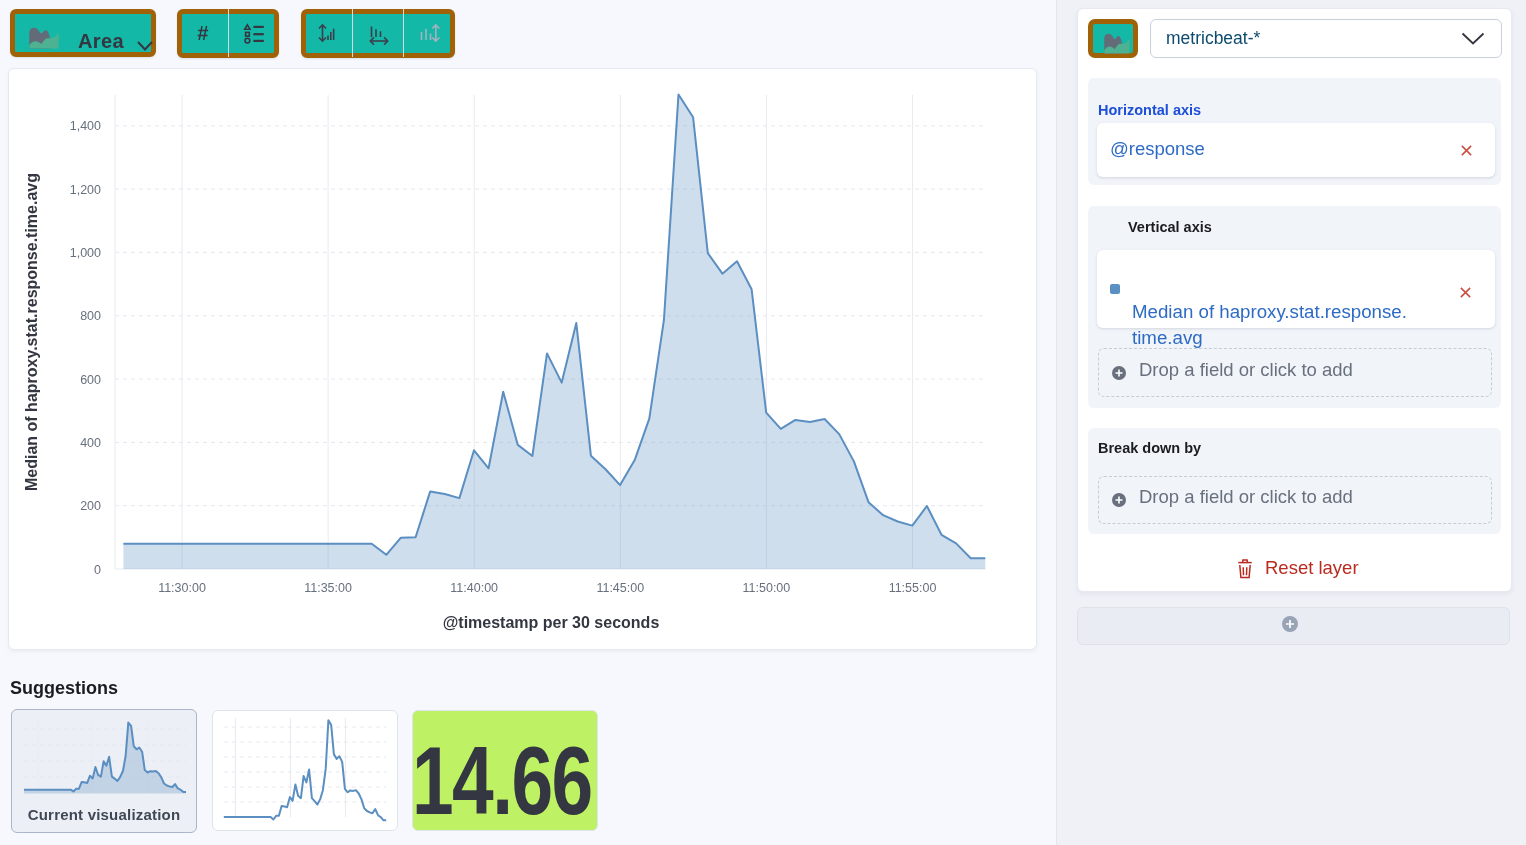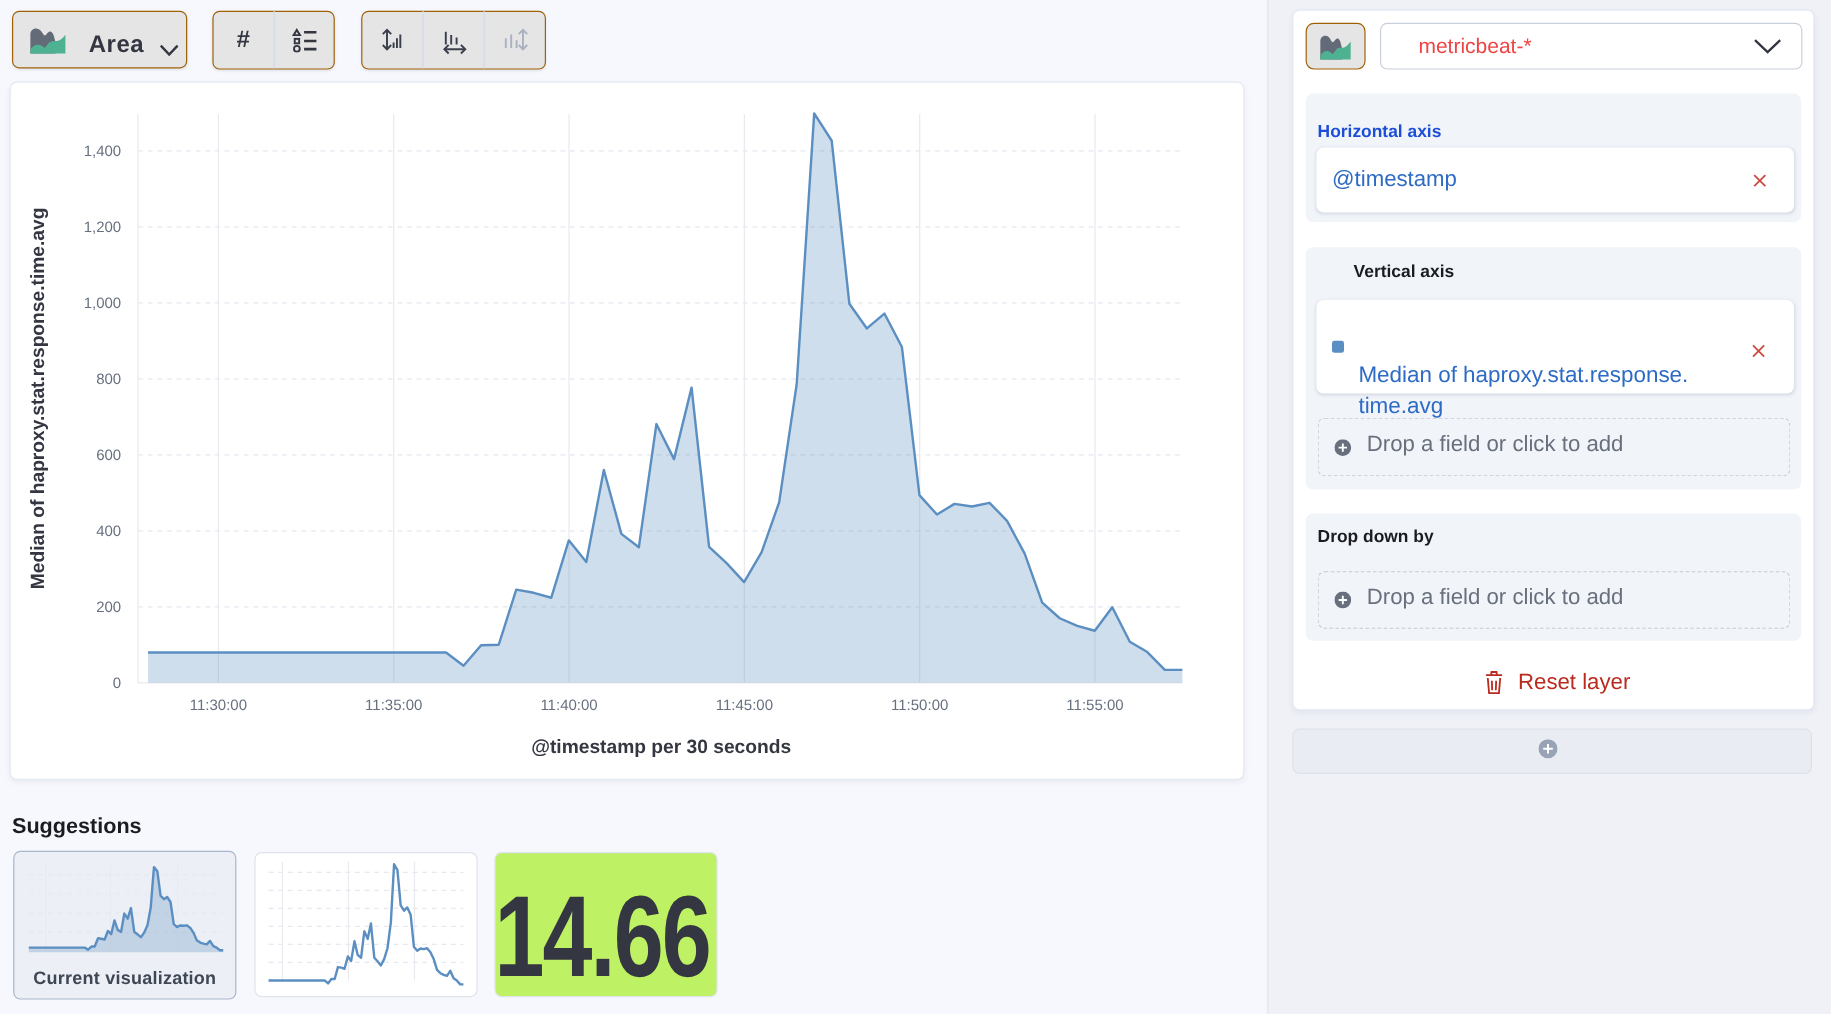--- a/index.html
+++ b/index.html
@@ -1,17 +1,17 @@
 <!DOCTYPE html>
 <html><head><meta charset="utf-8"><style>
 * { margin:0; padding:0; box-sizing:border-box; }
 html,body { width:1526px; height:845px; overflow:hidden; }
 body { font-family:"Liberation Sans", sans-serif; background:#f7f8fd; position:relative; }
 .abs { position:absolute; }
-.btn { background:#e5e5e5; border:1px solid #a16207; box-shadow:0 1px 2px rgba(152,162,179,.25); }
+.btn { background:#14b8a6; border:5px solid #a16207; box-shadow:0 1px 2px rgba(152,162,179,.25); }
 svg { display:block; }
 .gh { stroke:#e5e8ee; stroke-width:1; stroke-dasharray:4 4; }
 .gv { stroke:#e8eaf0; stroke-width:1; }
 .tick { font-size:12.5px; fill:#67707f; }
 .axtitle { font-size:16px; font-weight:bold; fill:#343741; }
 </style></head>
 <body>
 
 <div class="abs" style="left:1056px; top:0; width:470px; height:845px; background:#eff1f7; border-left:1px solid #e2e5ee;"></div>
 
@@ -149,29 +149,29 @@
 <div class="abs" style="left:1077px; top:8px; width:435px; height:584px; background:#fff; border:1px solid #e6e9f2; border-radius:6px; box-shadow:0 2px 4px rgba(152,162,179,.15);"></div>
 
 <div class="abs btn" style="left:1088px; top:19px; width:50px; height:39px; border-radius:7px; box-shadow:none;">
   <svg class="abs" style="left:10.5px; top:8.5px;" width="26" height="21" viewBox="0 0 30 22" preserveAspectRatio="none">
     <path d="M0.3 21.6 L0.3 5.7 C0.3 2.8 2.2 0.8 5 0.8 C7.8 0.8 9.3 2.6 10.5 4.8 C11.2 6 11.8 6.5 12.3 6.5 C13.2 6.5 13.8 5 15 4 C15.8 3.3 16.5 3.1 17.2 3.3 C18.5 3.7 19.5 5.5 20 7.5 L21.2 12 L21.2 21.6 Z" fill="#636a78"></path>
     <path d="M0.3 21.6 L0.3 18 C2 15.8 4.2 14.1 6.8 14.2 C8.8 14.3 10.8 15.6 12.3 16.9 C13.4 15.6 14.4 14.3 15.3 13.2 C16.3 12 17.3 11.4 18.3 11.3 L22.5 11.2 C24.5 11 27.3 8.8 29.5 5.9 L29.5 21.6 Z" fill="#4eb191"></path>
   </svg>
 </div>
 
 <div class="abs" style="left:1150px; top:18.5px; width:352px; height:39px; background:#fff; border:1px solid #c9cfdb; border-radius:6px;"></div>
-<div class="abs" style="left:1166px; top:28px; font-size:17.5px; color:#ef4444;margin-left:16px;">metricbeat-*</div>
+<div class="abs" style="left:1166px; top:28px; font-size:17.5px; color:#0c4a6e;">metricbeat-*</div>
 <svg class="abs" style="left:1461px; top:31.5px;" width="24" height="13" viewBox="0 0 24 13">
     <path d="M1.5 1.5 L12 11.5 L22.5 1.5" fill="none" stroke="#343741" stroke-width="1.9"></path>
   </svg>
 
 <div class="abs" style="left:1088px; top:78px; width:413px; height:107px; background:#f1f4f9; border-radius:6px;"></div>
 <div class="abs" style="left:1098px; top:102px; font-size:14.5px; font-weight:bold; color:#1d4ed8;">Horizontal axis</div>
 <div class="abs" style="left:1096.5px; top:122.5px; width:398px; height:54px; background:#fff; border-radius:6px; box-shadow:0 1px 3px rgba(100,110,130,.22);"></div>
-<div class="abs" style="left:1110px; top:138px; font-size:18.5px; color:#2d6bc4;">@timestamp</div>
+<div class="abs" style="left:1110px; top:138px; font-size:18.5px; color:#2d6bc4;">@response</div>
 <svg class="abs" style="left:1460px; top:144px;" width="13" height="13" viewBox="0 0 14 14">
     <path d="M2 2 L12 12 M12 2 L2 12" stroke="#ca4b40" stroke-width="1.6"></path>
   </svg>
 
 <div class="abs" style="left:1088px; top:206px; width:413px; height:202px; background:#f1f4f9; border-radius:6px;"></div>
 <div class="abs" style="left:1098px; top:219px; font-size:14.5px; font-weight:bold; color:#1a1c21;margin-left:30px;">Vertical axis</div>
 <div class="abs" style="left:1096.5px; top:250px; width:398px; height:78px; background:#fff; border-radius:6px; box-shadow:0 1px 3px rgba(100,110,130,.22);"></div>
 <div class="abs" style="left:1110px; top:284px; width:10px; height:10px; background:#5a8fc4; border-radius:2px;"></div>
 <div class="abs" style="left:1132px; top:263px; font-size:18.7px; color:#2d6bc4; line-height:26px;margin-top:36px;">Median of haproxy.stat.response.<br>time.avg</div>
 <svg class="abs" style="left:1459px; top:286px;" width="13" height="13" viewBox="0 0 14 14">
@@ -179,21 +179,21 @@
   </svg>
 
 <div class="abs" style="left:1097.5px; top:347.5px; width:394px; height:49px; border:1.5px dashed #c5ccd8; border-radius:6px;"></div>
 <svg class="abs" style="left:1111.5px; top:365.5px;" width="14" height="14" viewBox="0 0 14 14">
     <circle cx="7" cy="7" r="7" fill="#69707d"></circle>
     <path d="M7 3.5 L7 10.5 M3.5 7 L10.5 7" stroke="#fff" stroke-width="1.6"></path>
   </svg>
 <div class="abs" style="left:1139px; top:358.5px; font-size:18.5px; color:#69707d;">Drop a field or click to add</div>
 
 <div class="abs" style="left:1088px; top:428px; width:413px; height:106px; background:#f1f4f9; border-radius:6px;"></div>
-<div class="abs" style="left:1098px; top:440px; font-size:14.5px; font-weight:bold; color:#1a1c21;">Drop down by</div>
+<div class="abs" style="left:1098px; top:440px; font-size:14.5px; font-weight:bold; color:#1a1c21;">Break down by</div>
 <div class="abs" style="left:1097.5px; top:475.5px; width:394px; height:48px; border:1.5px dashed #c5ccd8; border-radius:6px;"></div>
 <svg class="abs" style="left:1111.5px; top:492.5px;" width="14" height="14" viewBox="0 0 14 14">
     <circle cx="7" cy="7" r="7" fill="#69707d"></circle>
     <path d="M7 3.5 L7 10.5 M3.5 7 L10.5 7" stroke="#fff" stroke-width="1.6"></path>
   </svg>
 <div class="abs" style="left:1139px; top:486px; font-size:18.5px; color:#69707d;">Drop a field or click to add</div>
 
 <svg class="abs" style="left:1238px; top:559px;" width="14" height="20" viewBox="0 0 14 20">
   <g stroke="#ba2a1f" stroke-width="1.5" fill="none">
     <path d="M1.8 6 L2.9 18.6 L11.1 18.6 L12.2 6"></path>

